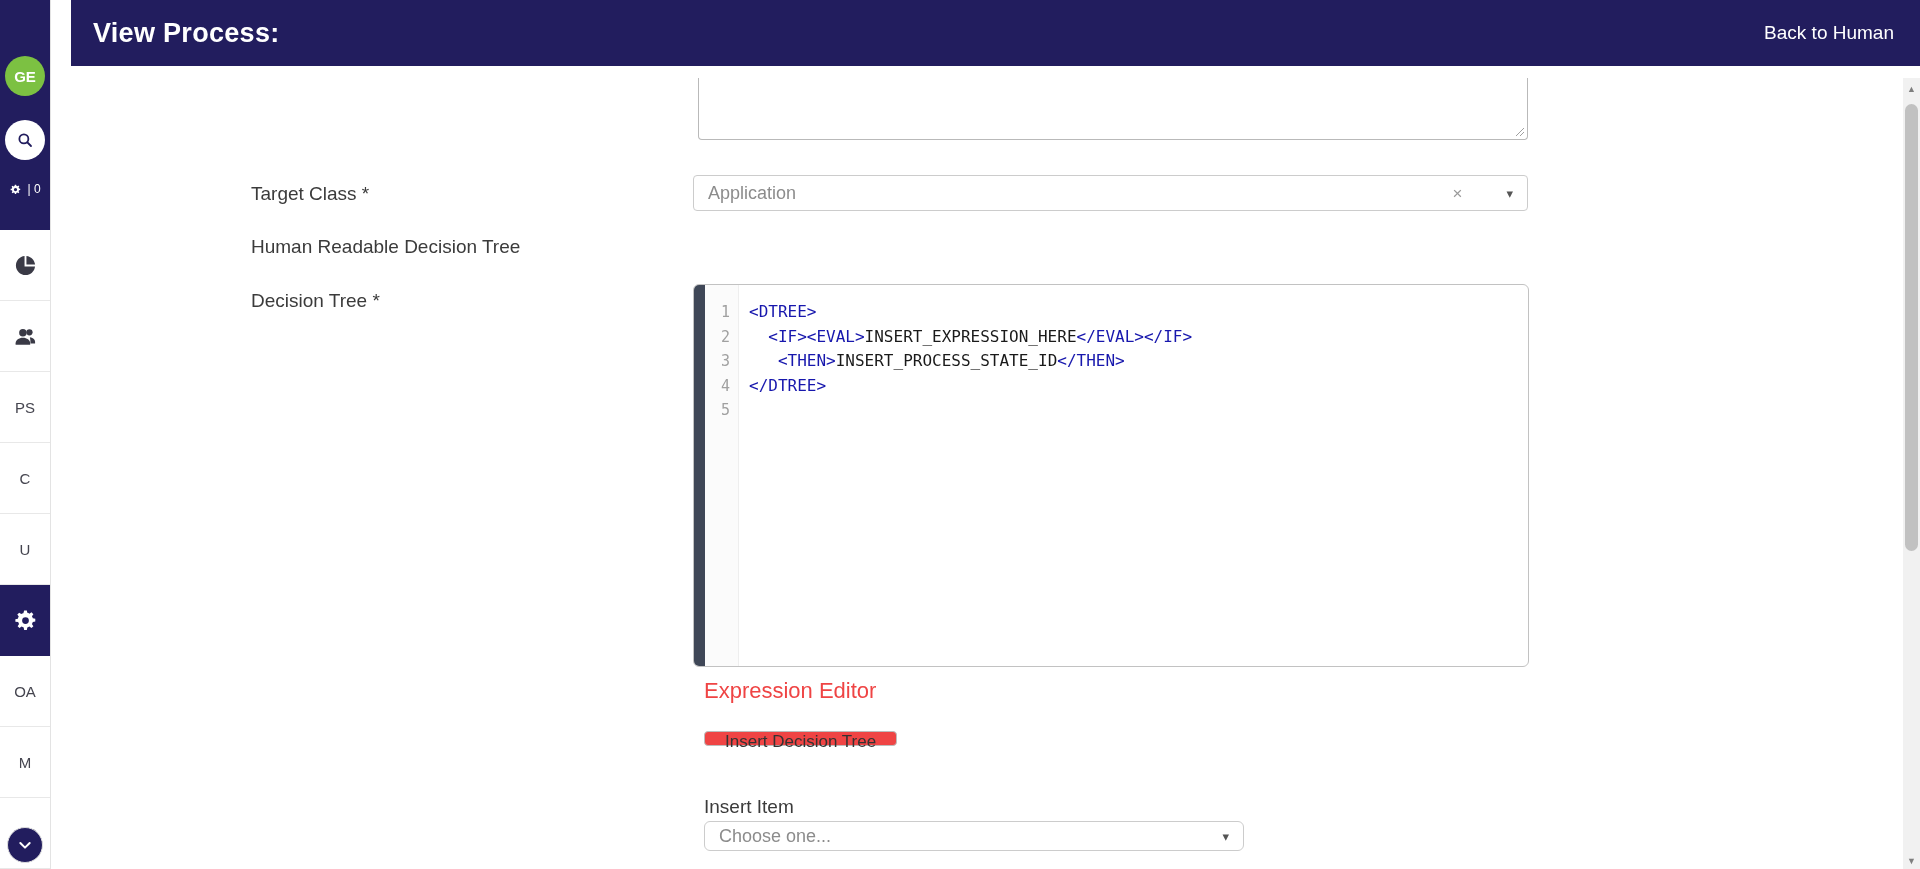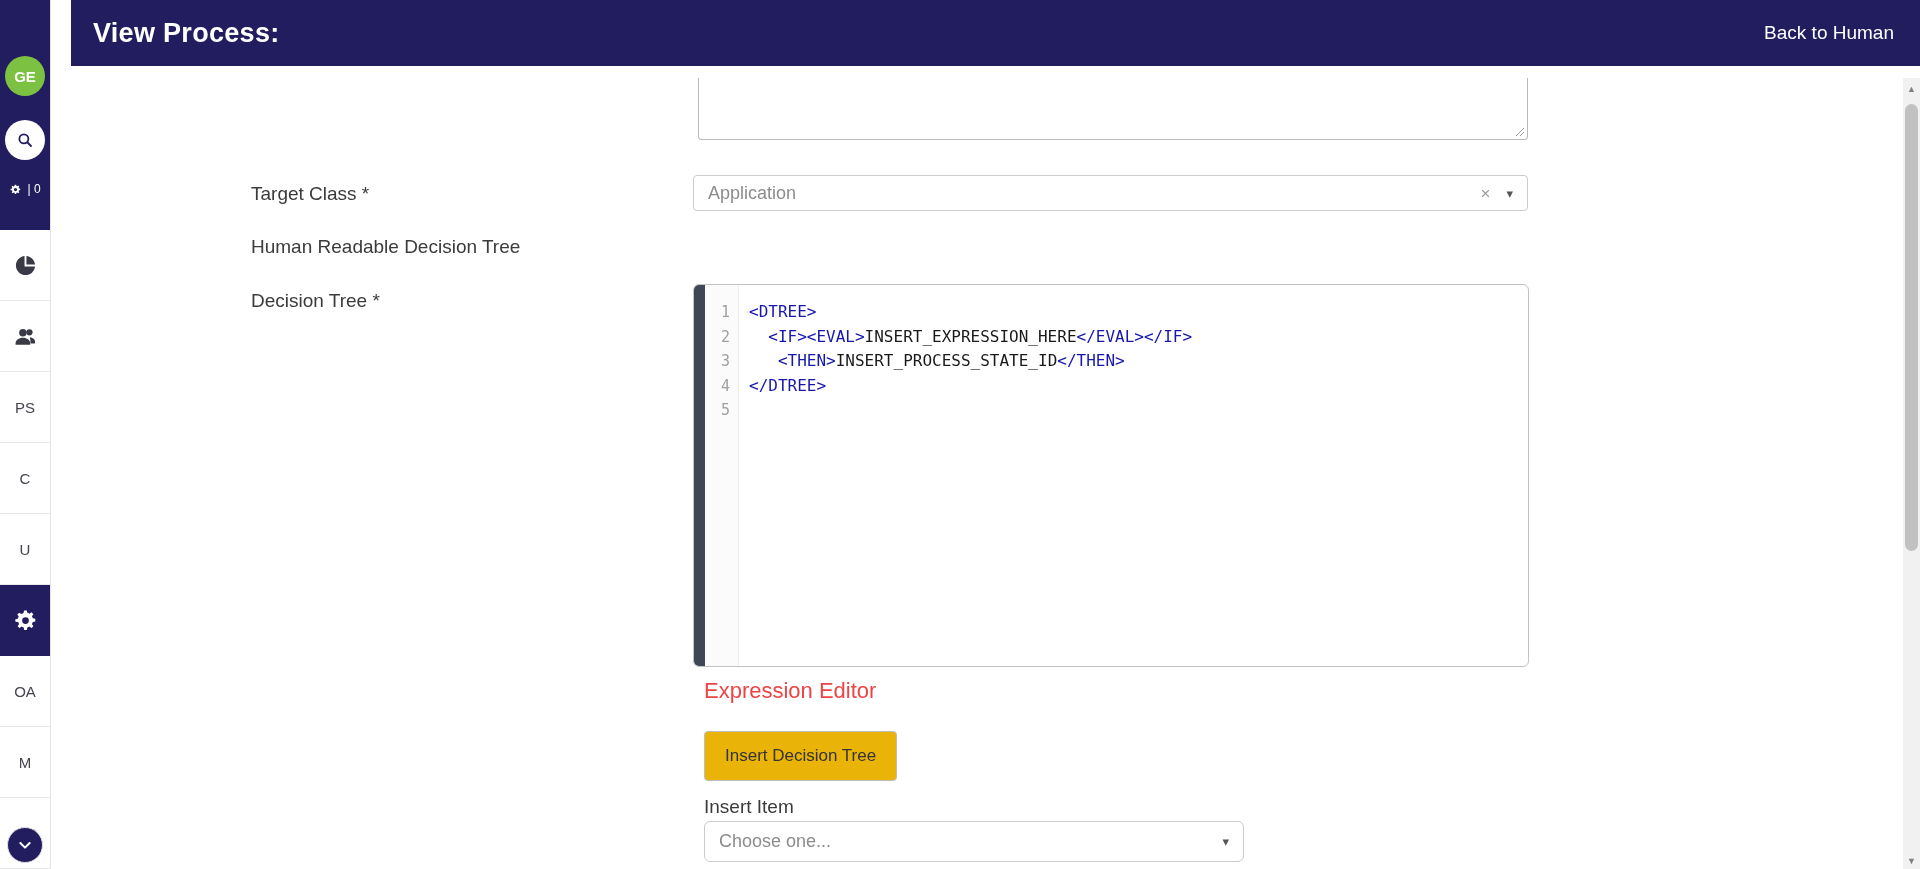--- a/index.html
+++ b/index.html
@@ -28,40 +28,40 @@
   .main { position:absolute; left:71px; top:78px; right:17px; bottom:0; background:#fff; }
   .lbl { position:absolute; font-size:19px; color:#3b3b3b; }
   .lbl-target { left:180px; top:105px; }
   .lbl-human  { left:180px; top:158px; }
   .lbl-dtree  { left:180px; top:212px; }
   .lbl-insert { left:633px; top:718px; }
 
   .textarea-remnant { position:absolute; left:627px; top:0; width:830px; height:62px; border:1px solid #b9b9b9; border-top:none; border-radius:0 0 4px 4px; background:#fff; }
   .textarea-remnant .grip { position:absolute; right:2px; bottom:2px; }
 
-  .select { position:absolute; display:flex; align-items:center; padding:0 14px; border:1px solid #cccccc; border-radius:4px; background:#fff; cursor:pointer; }
+  .select { position:absolute; display:flex; align-items:center; padding:0 14px; border:1px solid #cccccc; border-radius:4px; background:#fff; cursor:pointer;gap:28px; }
   .select-target { left:622px; top:97px; width:835px; height:36px; }
-  .select-insert { left:633px; top:743px; width:540px; height:41px; border-radius:6px; }
+  .select-insert { left:633px; top:743px; width:540px; height:30px; border-radius:6px; }
   .sel-val { color:#8c8c8c; font-size:18px; }
   .sel-clear { margin-left:auto; color:#9a9a9a; font-size:17px; line-height:1; }
   .sel-caret { color:#555; font-size:13px; line-height:1; }
   .select-target .sel-caret { margin-left:16px; }
   .select-insert .sel-caret { margin-left:auto; }
 
   
   .editor { position:absolute; left:622px; top:206px; width:836px; height:383px; border:1px solid #c2c2c2; border-radius:6px; overflow:hidden; display:flex; background:#fff; cursor:text; }
   .editor-bar { width:11px; background:#3f4757; }
   .gutter { width:34px; background:#fbfbfb; border-right:1px solid #eeeeee; padding-top:15px; }
   .gutter .ln { height:24.5px; line-height:24.5px; text-align:right; padding-right:8px; color:#a0a0a0; font-family:"DejaVu Sans Mono", monospace; font-size:15px; }
   .code { flex:1; padding:15px 0 0 10px; font-family:"DejaVu Sans Mono", monospace; font-size:16px; color:#1a1a1a; }
   .code .cl { height:24.5px; line-height:24.5px; white-space:pre; }
   .code .tag { color:#1717ad; }
 
   .exp-heading { position:absolute; left:633px; top:600px; font-size:22px; font-weight:400; color:#ef4444; }
-  .insert-btn { position:absolute; left:633px; top:653px; height:50px; padding:0 20px; background:#eab308; border:1px solid #bdbdbd; border-radius:4px; font-size:17px; color:#333; font-family:"Liberation Sans", sans-serif; cursor:pointer; }
+  .insert-btn { position:absolute; left:633px; top:653px; height:15px; padding:0 20px; background:#ef4444; border:1px solid #bdbdbd; border-radius:4px; font-size:17px; color:#333; font-family:"Liberation Sans", sans-serif; cursor:pointer; }
 
   
   .scrollbar { position:absolute; right:0; top:78px; bottom:0; width:17px; background:#f1f1f1; z-index:25; }
   .sb-arrow { position:absolute; left:0; width:17px; height:17px; display:flex; align-items:center; justify-content:center; font-size:9px; color:#7e7e7e; cursor:pointer; }
   .sb-arrow.up { top:2px; }
   .sb-arrow.down { bottom:0; }
   .sb-thumb { position:absolute; left:2px; right:2px; top:26px; height:447px; background:#c1c1c1; border-radius:8px; cursor:pointer; }
 </style>
 </head>
 <body>

